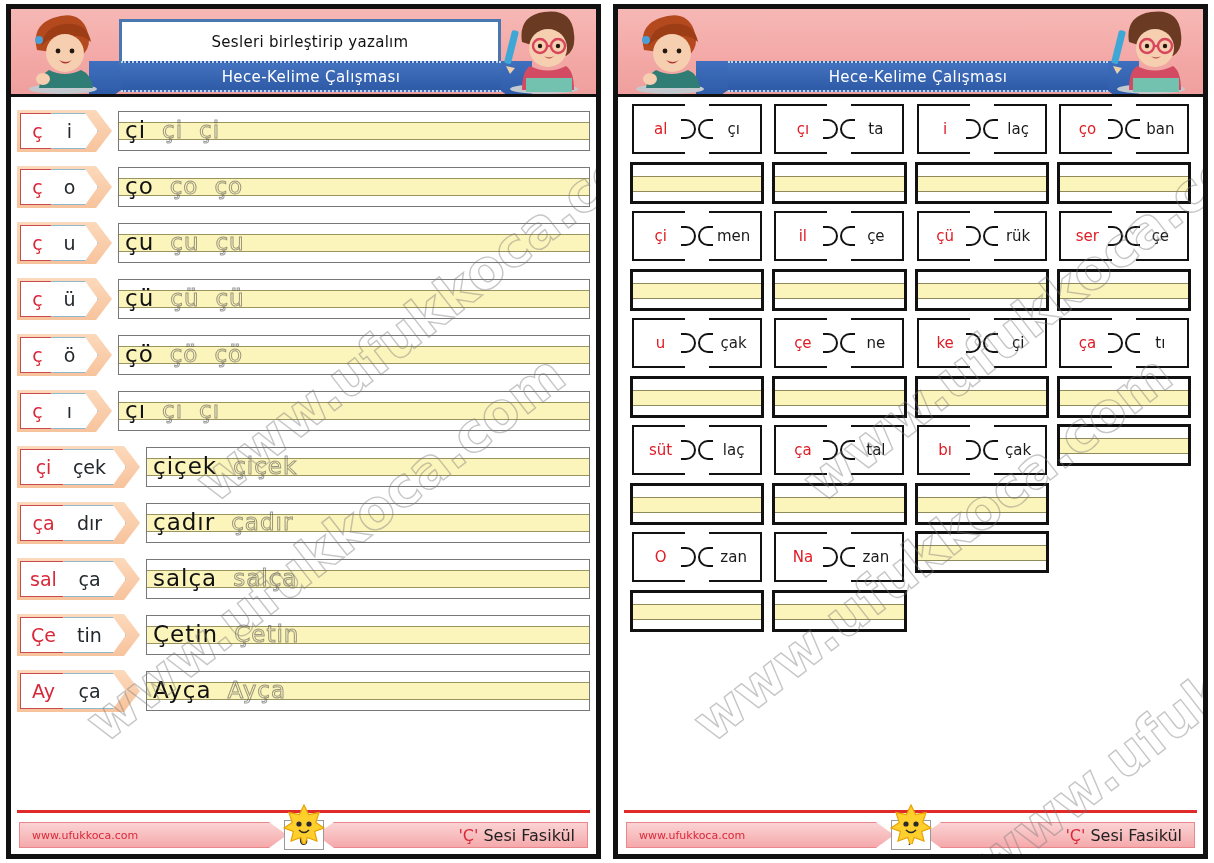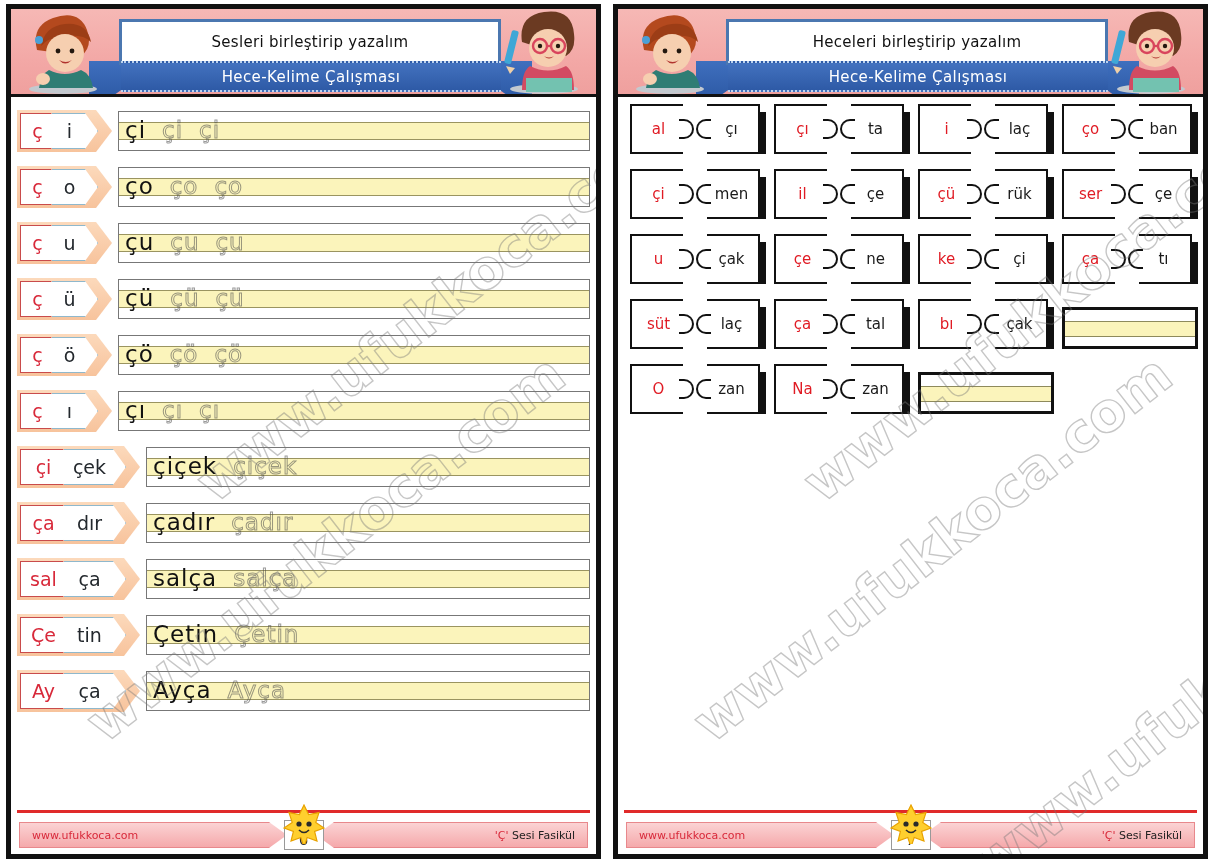--- a/index.html
+++ b/index.html
@@ -195,21 +195,21 @@
     left: 8px; width: 268px;
     clip-path: polygon(0 0, calc(100% - 18px) 0, 100% 50%, calc(100% - 18px) 100%, 0 100%);
     padding-left: 12px;
   }
   .fbar.left-bar span { color: #d8293a; font-size: 11px; }
   .fbar.right-bar {
     right: 8px; width: 272px;
     clip-path: polygon(18px 0, 100% 0, 100% 100%, 18px 100%, 0 50%);
     justify-content: flex-end; padding-right: 12px;
   }
-  .fbar.right-bar span { font-size: 11px; color: #222; }
+  .fbar.right-bar span { font-size: 16px; color: #222; }
   .fbar.right-bar span em { color: #d8293a; font-style: normal; }
   .pagenum {
     position: absolute; left: 50%; transform: translateX(-50%);
     top: 10px; width: 40px; height: 30px;
     background: #fff; border: 1px solid #999;
     display: flex; align-items: flex-end; justify-content: center;
     font-size: 15px; color: #333; z-index: 3;
   }
   .star {
     position: absolute; left: 50%; transform: translateX(-50%);
@@ -227,21 +227,21 @@
     font-size: 14.5px;
     color: #111;
     padding: 8px 0 10px 0;
   }
   .pz-grid {
     display: grid;
     grid-template-columns: repeat(4, 1fr);
     gap: 6px 8px;
     padding: 0 4px;
   }
-  .pz-cell { display: flex; flex-direction: row; align-items: center; }
+  .pz-cell { display: flex; flex-direction: column; align-items: center; }
   .pz-pair {
     display: flex; align-items: center; justify-content: center;
     height: 52px; margin-bottom: 7px;
   }
   .pc {
     position: relative;
     height: 50px; min-width: 53px;
     border: 2px solid #111;
     background: #fff;
     display: flex; align-items: center; justify-content: center;
@@ -537,23 +537,20 @@
           <path d="M24 36q4-20 24-22 22-2 26 18-8-8-26-6-18 2-24 10z" fill="#9c3d16"></path>
           <circle cx="48" cy="43" r="19" fill="#f6cfb0"></circle>
           <circle cx="41" cy="41" r="2.4" fill="#23180f"></circle>
           <circle cx="55" cy="41" r="2.4" fill="#23180f"></circle>
           <path d="M42 50q6 7 13 0q-6 4-13 0z" fill="#b0322d"></path>
           <path d="M32 60q16 8 32 0 10 4 12 18H22q2-14 10-18z" fill="#2f7d74"></path>
           <ellipse cx="26" cy="69" rx="7" ry="6" fill="#f6cfb0"></ellipse>
           <circle cx="22" cy="30" r="4" fill="#4b9fd6"></circle>
         </svg>
 
-        <div class="title-box">
-          <span>Heceleri birleştirip yazalım</span>
-        </div>
         <div class="ribbon"></div>
         <div class="ribbon-main">
           <span>Hece-Kelime Çalışması</span>
         </div>
 
         <svg class="kid right" width="96" height="86" viewBox="0 0 96 86">
           <ellipse cx="48" cy="81" rx="34" ry="5" fill="#c3c9cf"></ellipse>
           <path d="M26 34q-4-26 22-30 28-4 30 22 2 16-8 22z" fill="#6b3a22"></path>
           <circle cx="52" cy="40" r="19" fill="#f6cfb0"></circle>
           <circle cx="44" cy="38" r="7" fill="none" stroke="#d8455c" stroke-width="2.4"></circle>

